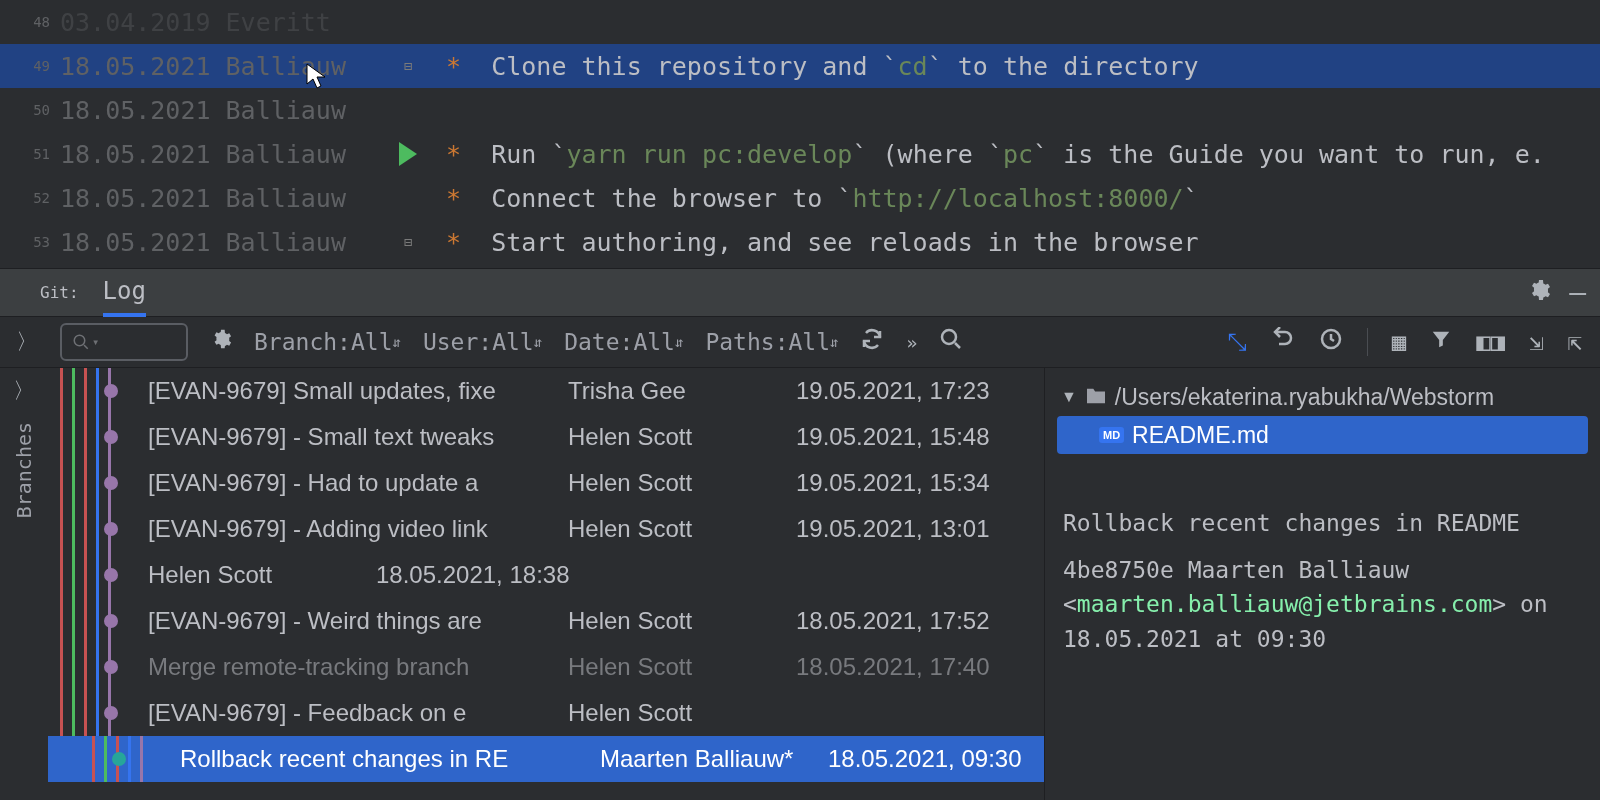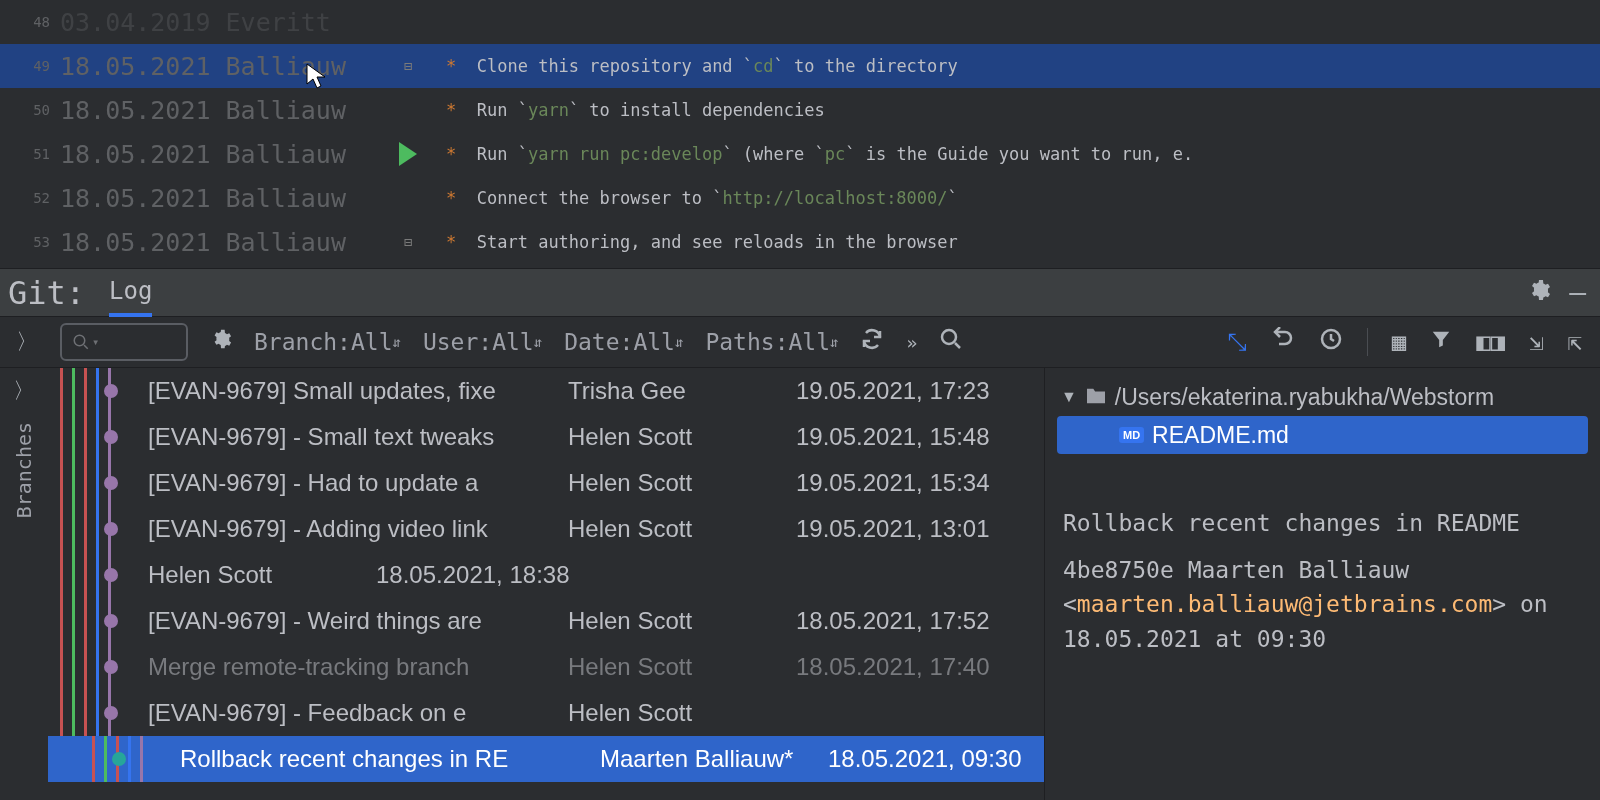--- a/index.html
+++ b/index.html
@@ -51,21 +51,21 @@
 }
 .run-tri {
   width: 0; height: 0;
   border-top: 12px solid transparent;
   border-bottom: 12px solid transparent;
   border-left: 18px solid #4dbb5f;
 }
 .fold-icon { color: #7a7a7a; font-size: 14px; }
 .code-text {
   flex: 1;
-  font-size: 17px;
+  font-size: 25px;
   white-space: pre;
   overflow: hidden;
 }
 .ast { color: #cc7832; }
 .bt { color: #6a8759; }
 .plain { color: #bcbec4; }
 .cursor-img {
   position: absolute;
   left: 305px;
   top: 62px;
@@ -77,21 +77,21 @@
 
 .git-header {
   background: #3c3f41;
   height: 48px;
   display: flex;
   align-items: center;
   padding-left: 8px;
   gap: 24px;
   border-top: 1px solid #1e1f22;
 }
-.git-label { color: #bcbec4; font-size: 32px; }
+.git-label { color: #bcbec4; font-size: 16px; margin-left: 32px; }
 .git-tab {
   color: #bcbec4;
   font-size: 24px;
   border-bottom: 4px solid #3574f0;
   padding-bottom: 8px;
   margin-top: 8px;
 }
 .gh-right {
   margin-left: auto;
   display: flex;
@@ -215,40 +215,40 @@
 }
 .tree-row {
   display: flex;
   align-items: center;
   gap: 8px;
   height: 38px;
   font-size: 23px;
   color: #bcbec4;
   padding-left: 4px;
 }
-.tree-row.selected-tree { background: #2f65ca; color: #fff; border-radius: 4px; padding-left: 62px; }
+.tree-row.selected-tree { background: #2f65ca; color: #fff; border-radius: 4px; padding-left: 42px; }
 .chev-down { color: #aeb3b9; font-size: 16px; }
 .folder-icon { color: #9da0a8; }
 .file-icon-md {
   background: #3574f0;
   color: #fff;
   font-size: 11px;
   padding: 2px 4px;
   border-radius: 3px;
   font-weight: bold;
 }
 .detail-info {
   padding: 40px 18px;
   font-size: 23px;
   font-family: Menlo, monospace;
   color: #bcbec4;
   line-height: 1.5;
 }
 .commit-title-d { margin-bottom: 12px; }
-.commit-email { color: #fdba74; }
+.commit-email { color: #86efac; }
 </style>
 </head>
 <body>
 
 <div class="editor-area" id="editor-area">
     <div class="editor-line">
       <div class="line-num">48</div>
       <div class="blame-col blame-dim">03.04.2019 Everitt</div>
       <div class="gutter-act"></div>
       <div class="code-text"></div>
@@ -258,21 +258,20 @@
       <div class="blame-col">18.05.2021 Balliauw</div>
       <div class="gutter-act">
         <span class="fold-icon">⊟</span>
       </div>
       <div class="code-text"><span class="ast">*</span>  <span class="plain">Clone this repository and `</span><span class="bt">cd</span><span class="plain">` to the directory</span></div>
     </div>
     <div class="editor-line">
       <div class="line-num">50</div>
       <div class="blame-col">18.05.2021 Balliauw</div>
       <div class="gutter-act"></div>
-      <div class="code-text"><span class="ast">*</span>  <span class="plain">Run `</span><span class="bt">yarn</span><span class="plain">` to install dependencies</span></div>
     </div>
     <div class="editor-line">
       <div class="line-num">51</div>
       <div class="blame-col">18.05.2021 Balliauw</div>
       <div class="gutter-act">
         <div class="run-tri"></div>
       </div>
       <div class="code-text"><span class="ast">*</span>  <span class="plain">Run `</span><span class="bt">yarn run pc:develop</span><span class="plain">` (where `</span><span class="bt">pc</span><span class="plain">` is the Guide you want to run, e.</span></div>
     </div>
     <div class="editor-line">

